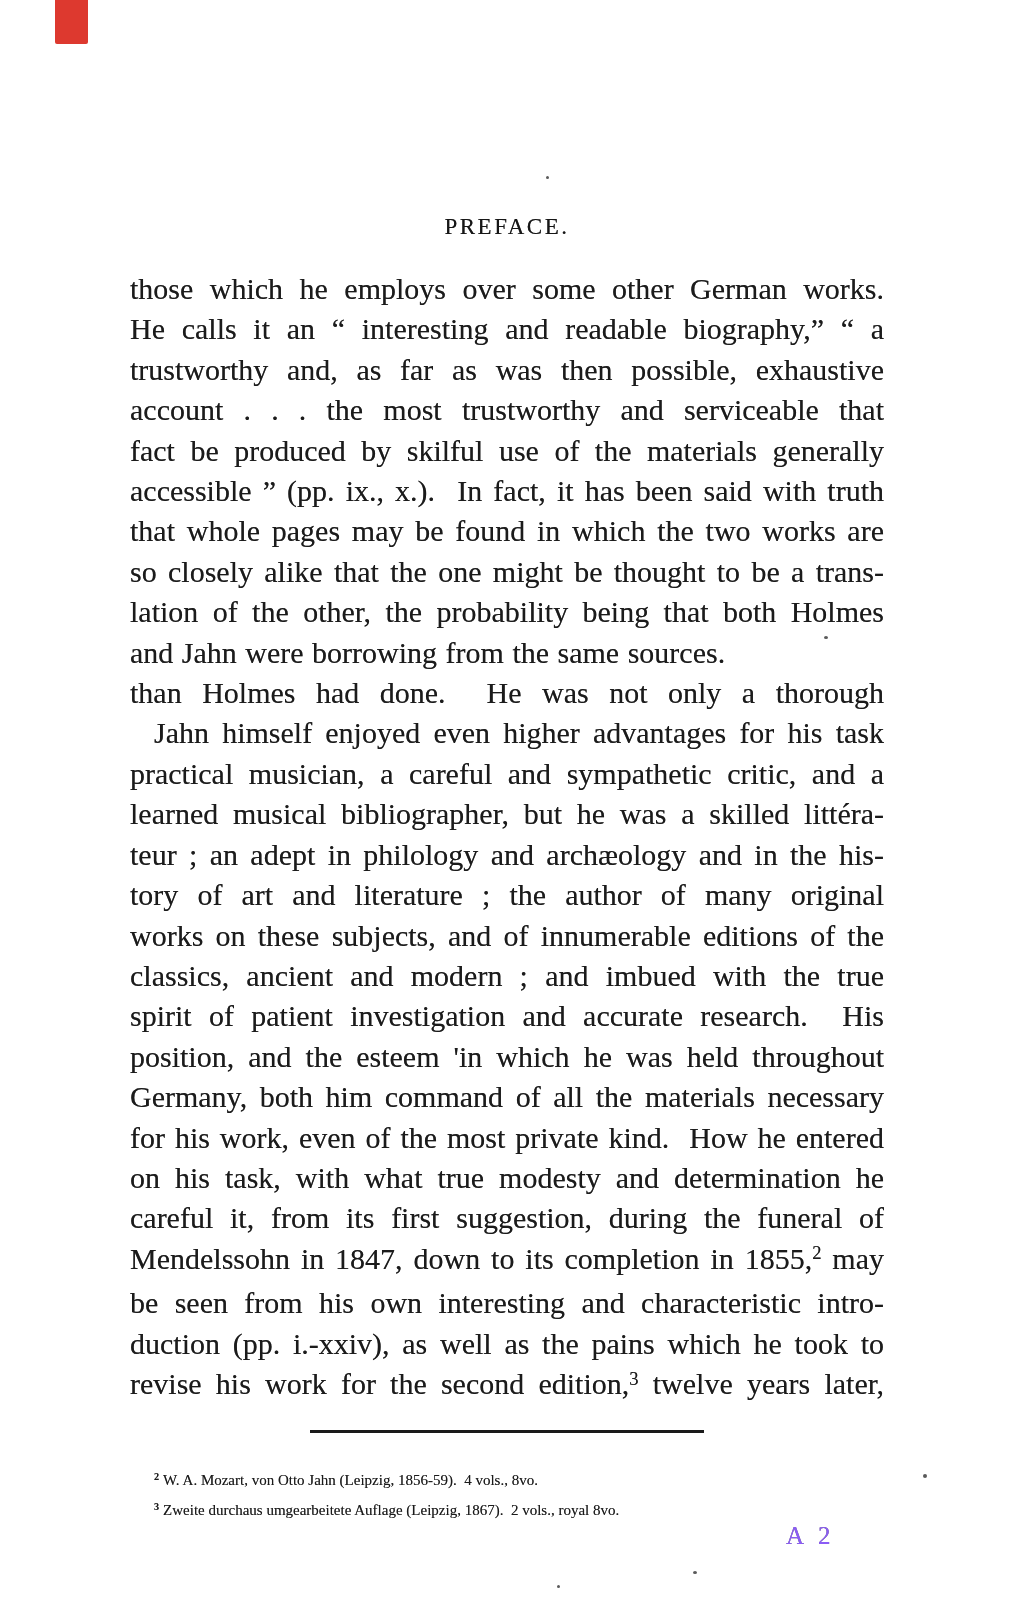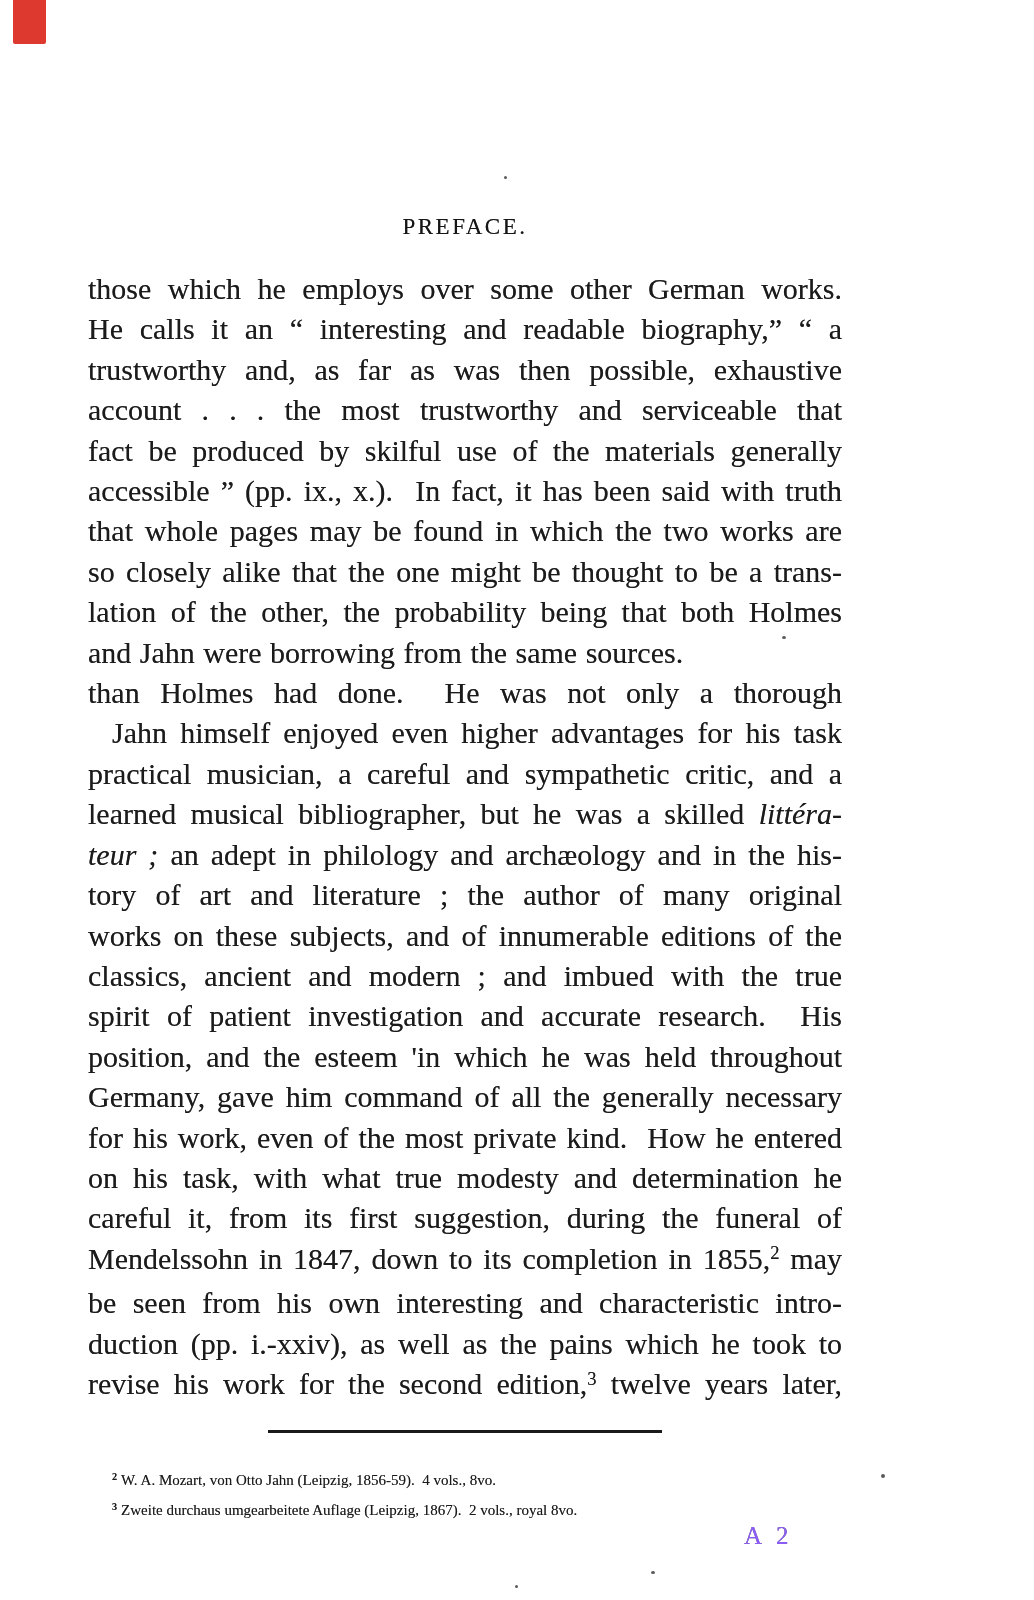--- a/index.html
+++ b/index.html
@@ -4,21 +4,21 @@
 <style>
   html,body{margin:0;padding:0;}
   body{
     width:1034px;height:1600px;
     background:#ffffff;
     position:relative;
     overflow:hidden;
     font-family:"Liberation Serif", serif;
     color:#1b1b1b;
   }
-  .page{position:absolute;inset:0;background:#fff;}
+  .page{position:absolute;inset:0;background:#fff;margin-left:42px;}
   
   .red-mark{
     position:absolute;left:13px;top:0;width:33px;height:44px;
     border-radius:0 0 2px 2px;
   }
   
   .speck{position:absolute;background:#5a5a5a;border-radius:50%;}
   .heading{
     position:absolute;left:88px;top:214px;width:754px;
     text-align:center;
@@ -28,21 +28,21 @@
   }
   .body-text{
     position:absolute;left:88px;top:269px;width:754px;
     font-size:30px;line-height:40.4px;
     text-shadow:0 0 0.55px rgba(0,0,0,.55);
     word-spacing:1px;
   }
   .bline{width:754px;}
   .bline.just{text-align:justify;text-align-last:justify;text-justify:inter-word;}
   .bline.indent{text-indent:24px;}
-  .it{font-style:italic;}
+  .it{}
   .sup{font-size:0.62em;position:relative;top:-0.5em;}
   .fnrule{
     position:absolute;left:268px;top:1430px;width:394px;height:3px;
     background:#1a1a1a;
   }
   .footnotes{
     position:absolute;left:112px;top:1466px;width:780px;
     font-size:15px;line-height:28px;
     text-shadow:0 0 0.5px rgba(0,0,0,.5);
   }
@@ -84,21 +84,21 @@
       <div class="bline just"><span>than Holmes had done.&nbsp; He was not only a thorough</span></div>
       <div class="bline just indent"><span>Jahn himself enjoyed even higher advantages for his task</span></div>
       <div class="bline just"><span>practical musician, a careful and sympathetic critic, and a</span></div>
       <div class="bline just"><span>learned musical bibliographer, but he was a skilled </span><span class="it">littéra-</span></div>
       <div class="bline just"><span class="it">teur ;</span><span> an adept in philology and archæology and in the his-</span></div>
       <div class="bline just"><span>tory of art and literature ; the author of many original</span></div>
       <div class="bline just"><span>works on these subjects, and of innumerable editions of the</span></div>
       <div class="bline just"><span>classics, ancient and modern ; and imbued with the true</span></div>
       <div class="bline just"><span>spirit of patient investigation and accurate research.&nbsp; His</span></div>
       <div class="bline just"><span>position, and the esteem 'in which he was held throughout</span></div>
-      <div class="bline just"><span>Germany, gave him command of all the generally necessary</span></div>
+      <div class="bline just"><span>Germany, both him command of all the materials necessary</span></div>
       <div class="bline just"><span>for his work, even of the most private kind.&nbsp; How he entered</span></div>
       <div class="bline just"><span>on his task, with what true modesty and determination he</span></div>
       <div class="bline just"><span>careful it, from its first suggestion, during the funeral of</span></div>
       <div class="bline just"><span>Mendelssohn in 1847, down to its completion in 1855,</span><span class="sup">2</span><span> may</span></div>
       <div class="bline just"><span>be seen from his own interesting and characteristic intro-</span></div>
       <div class="bline just"><span>duction (pp. i.-xxiv), as well as the pains which he took to</span></div>
       <div class="bline just"><span>revise his work for the second edition,</span><span class="sup">3</span><span> twelve years later,</span></div>
     </div>
 
   <div class="fnrule"></div>

